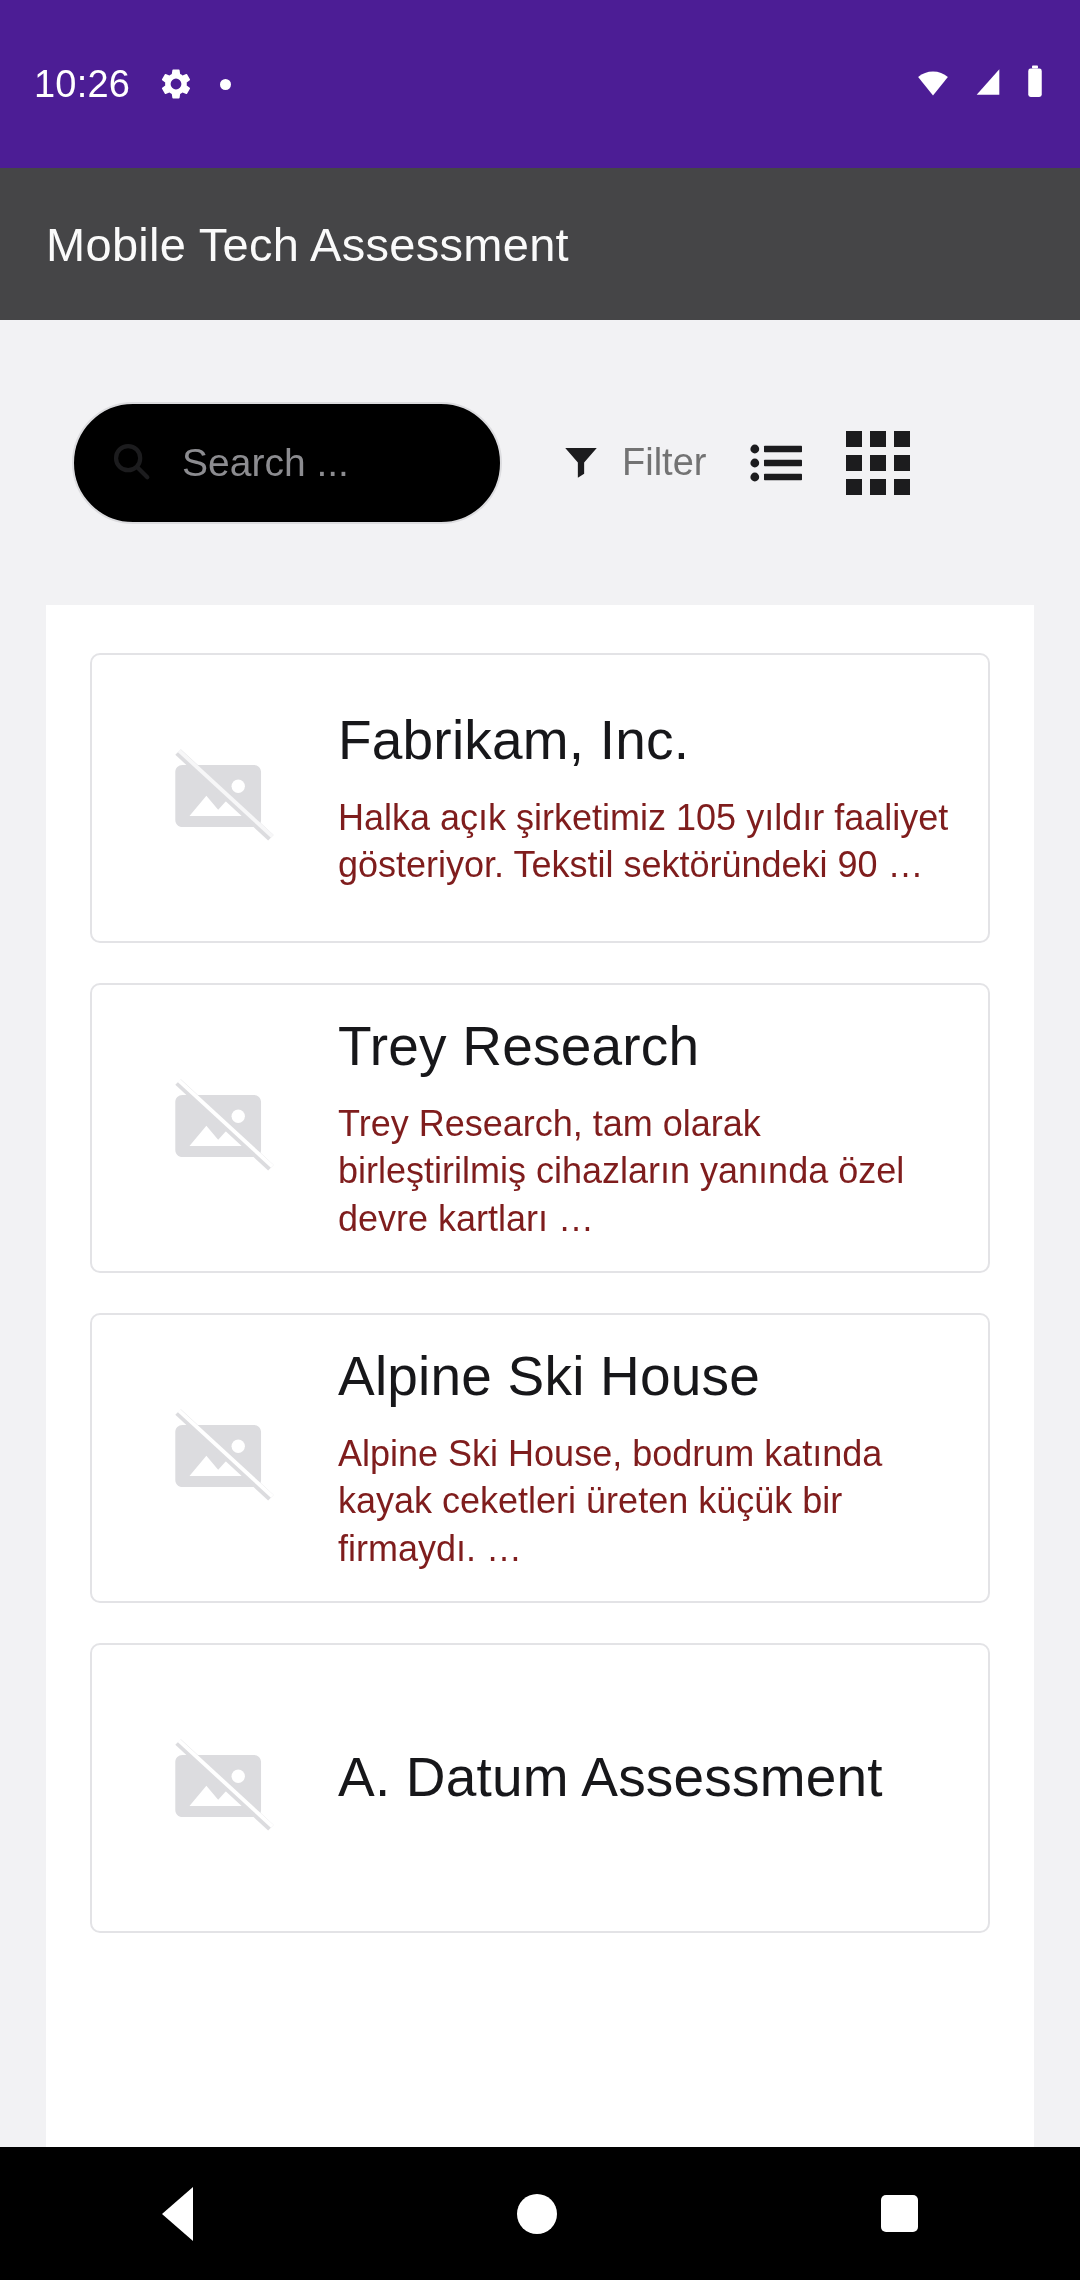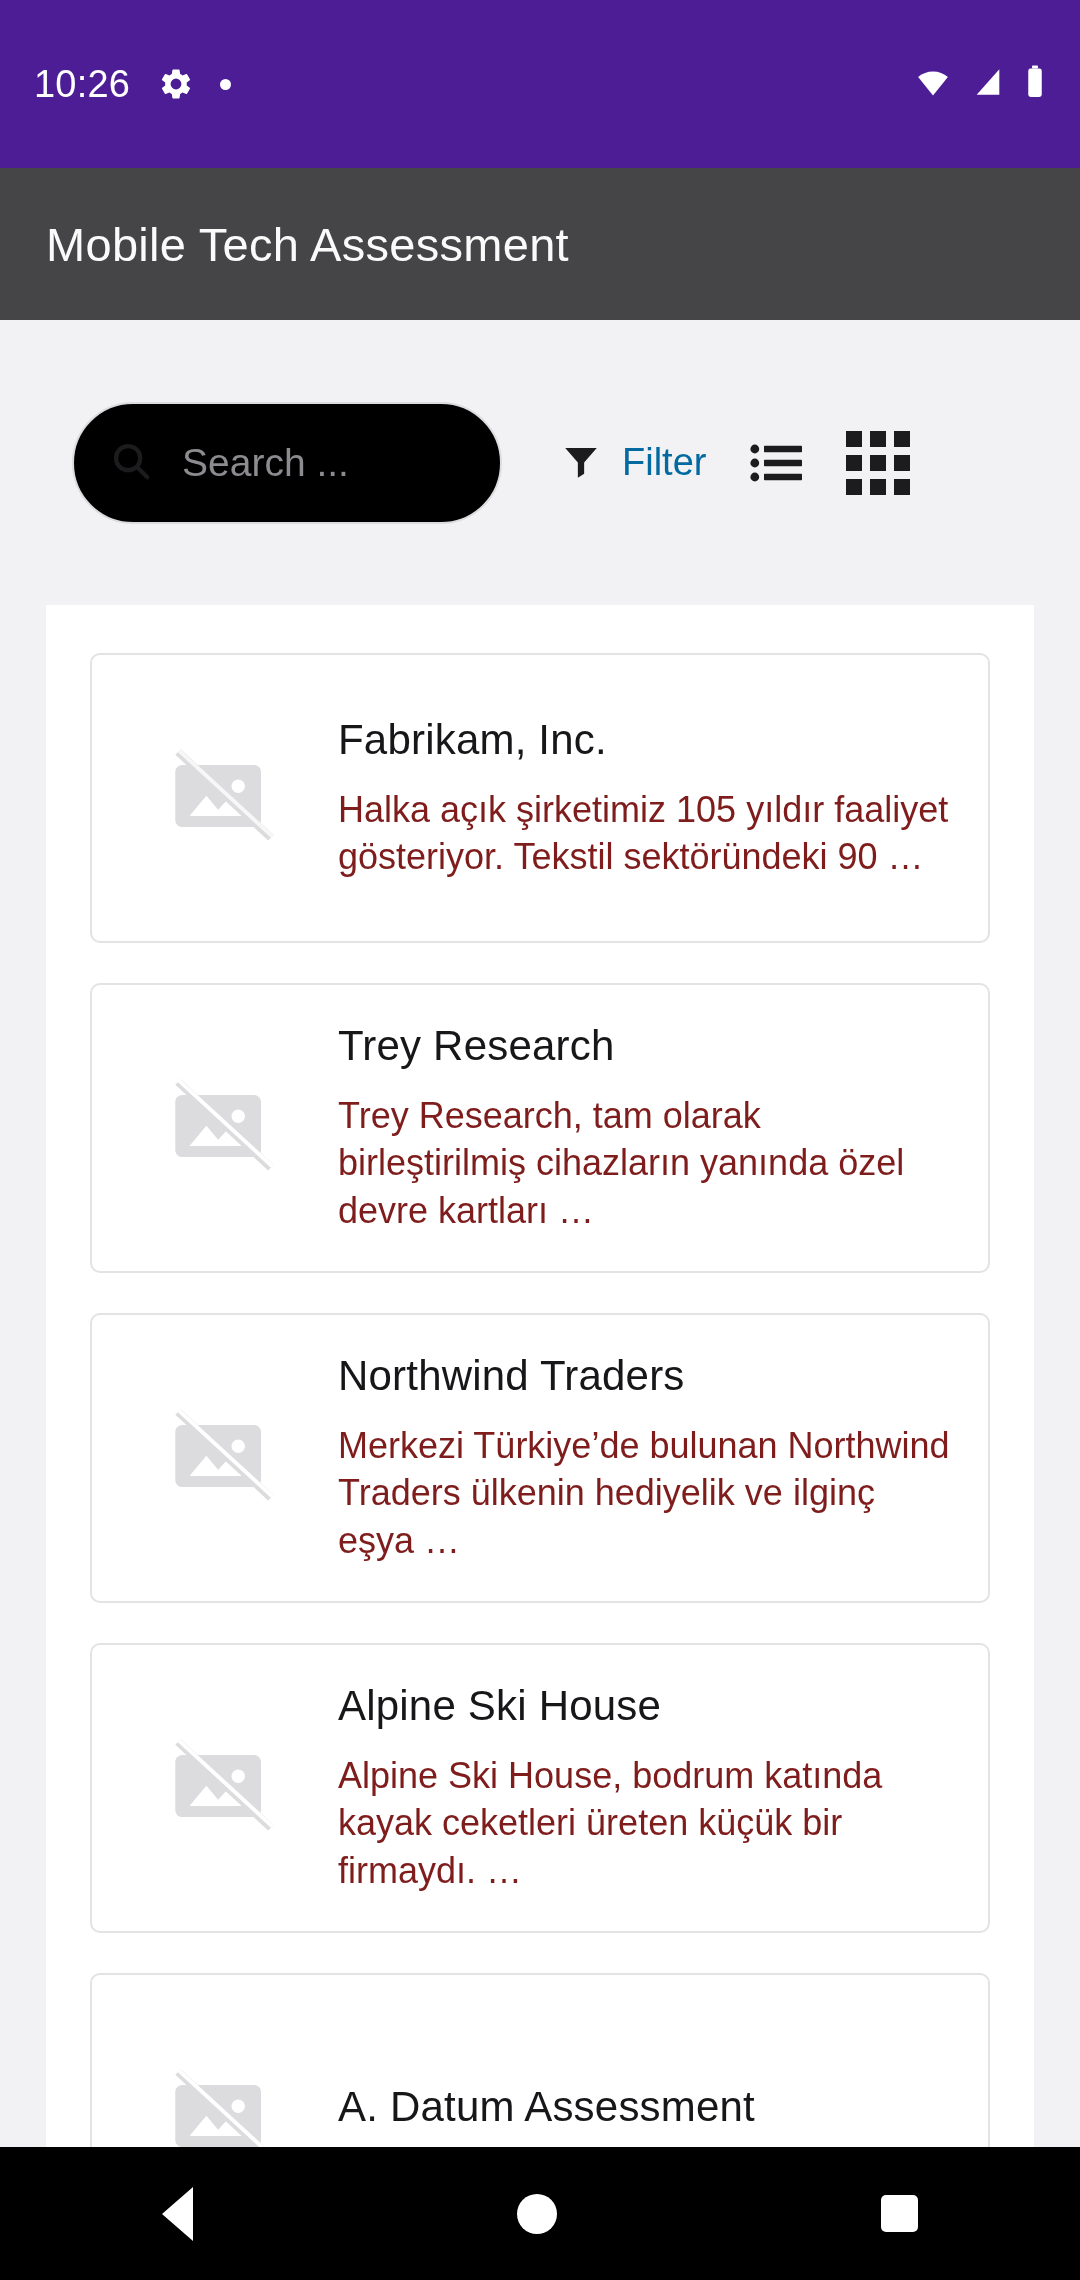--- a/index.html
+++ b/index.html
@@ -35,21 +35,21 @@
     position:absolute; top:320px; left:0; width:1080px; height:285px;
     background:#f2f2f4; display:flex; align-items:center; padding:0 72px;
   }
   .searchbox{
     width:430px; height:122px; border:2px solid #dcdcdf; border-radius:61px;
     background:#000000; display:flex; align-items:center; padding:0 34px; gap:28px;
   }
   .search-ph{ color:#8c8c90; font-size:39px; }
   .tool-right{ display:flex; align-items:center; margin-left:58px; gap:0; }
   .filter-btn{ display:flex; align-items:center; gap:20px; }
-  .filter-label{ color:#0369a1; font-size:38px; }
+  .filter-label{ color:#737373; font-size:38px; }
   .viewbtn{ margin-left:44px; display:flex; align-items:center; }
 
   
   .icon-list{ display:block; }
   .icon-grid{ display:grid; grid-template-columns:repeat(3,16px); grid-gap:8px; }
   .icon-grid i{ width:16px; height:16px; background:#1c1c1e; display:block; }
 
   
   .listwrap{
     position:absolute; top:605px; left:46px; width:988px; height:1545px;
@@ -57,21 +57,21 @@
   }
   .card{
     margin:0 44px 40px 44px; background:#fff;
     border:2px solid #e3e3e6; border-radius:10px;
     display:flex; align-items:center; padding:26px 30px;
     min-height:290px;
   }
   .card:first-child{ margin-top:48px; }
   .card-thumb{ width:212px; flex:0 0 212px; display:flex; align-items:center; justify-content:center; }
   .card-body{ flex:1; padding-left:4px; }
-  .card-title{ font-size:42px; color:#17171a; font-weight:400; letter-spacing:.2px; margin-bottom:22px; }
+  .card-title{ font-size:55px; color:#17171a; font-weight:400; letter-spacing:.2px; margin-bottom:22px; }
   .card-desc{ font-size:36px; color:#7f1d1d; line-height:1.31; }
 
   
   .navbar{
     position:absolute; bottom:0; left:0; width:1080px; height:133px;
     background:#000; display:flex; align-items:center; justify-content:space-around;
   }
   .nav-back{
     width:0; height:0; border-top:27px solid transparent; border-bottom:27px solid transparent;
     border-right:31px solid #fff;
@@ -196,35 +196,20 @@
           <path d="M1.6 2.0 L3.0 0.6 L26.6 22.4 L25.2 23.8 Z" fill="#dcdcdf"></path>
           <path d="M2.2 1.3 L2.9 0.6 L26.6 22.4 L25.9 23.1 Z" fill="#ffffff"></path>
         </svg>
       </div>
       <div class="card-body">
         <div class="card-title">Trey Research</div>
         <div class="card-desc">Trey Research, tam olarak birleştirilmiş cihazların yanında özel devre kartları …</div>
       </div>
     </div>
 
-    <div class="card">
-      <div class="card-thumb">
-        <svg width="118" height="104" viewBox="0 0 30 26" fill="#dcdcdf">
-          <path d="M3.4 4.6h18.2c1 0 1.8.8 1.8 1.8v12.2c0 1-.8 1.8-1.8 1.8H3.4c-1 0-1.8-.8-1.8-1.8V6.4c0-1 .8-1.8 1.8-1.8z"></path>
-          <circle cx="17.6" cy="10" r="1.7" fill="#ffffff"></circle>
-          <path d="M5.2 17.6l4.3-5.2 3 3.6 2.2-2.4 4.2 4z" fill="#ffffff"></path>
-          <path d="M1.6 2.0 L3.0 0.6 L26.6 22.4 L25.2 23.8 Z" fill="#dcdcdf"></path>
-          <path d="M2.2 1.3 L2.9 0.6 L26.6 22.4 L25.9 23.1 Z" fill="#ffffff"></path>
-        </svg>
-      </div>
-      <div class="card-body">
-        <div class="card-title">Northwind Traders</div>
-        <div class="card-desc">Merkezi Türkiye’de bulunan Northwind Traders ülkenin hediyelik ve ilginç eşya …</div>
-      </div>
-    </div>
 
     <div class="card">
       <div class="card-thumb">
         <svg width="118" height="104" viewBox="0 0 30 26" fill="#dcdcdf">
           <path d="M3.4 4.6h18.2c1 0 1.8.8 1.8 1.8v12.2c0 1-.8 1.8-1.8 1.8H3.4c-1 0-1.8-.8-1.8-1.8V6.4c0-1 .8-1.8 1.8-1.8z"></path>
           <circle cx="17.6" cy="10" r="1.7" fill="#ffffff"></circle>
           <path d="M5.2 17.6l4.3-5.2 3 3.6 2.2-2.4 4.2 4z" fill="#ffffff"></path>
           <path d="M1.6 2.0 L3.0 0.6 L26.6 22.4 L25.2 23.8 Z" fill="#dcdcdf"></path>
           <path d="M2.2 1.3 L2.9 0.6 L26.6 22.4 L25.9 23.1 Z" fill="#ffffff"></path>
         </svg>

